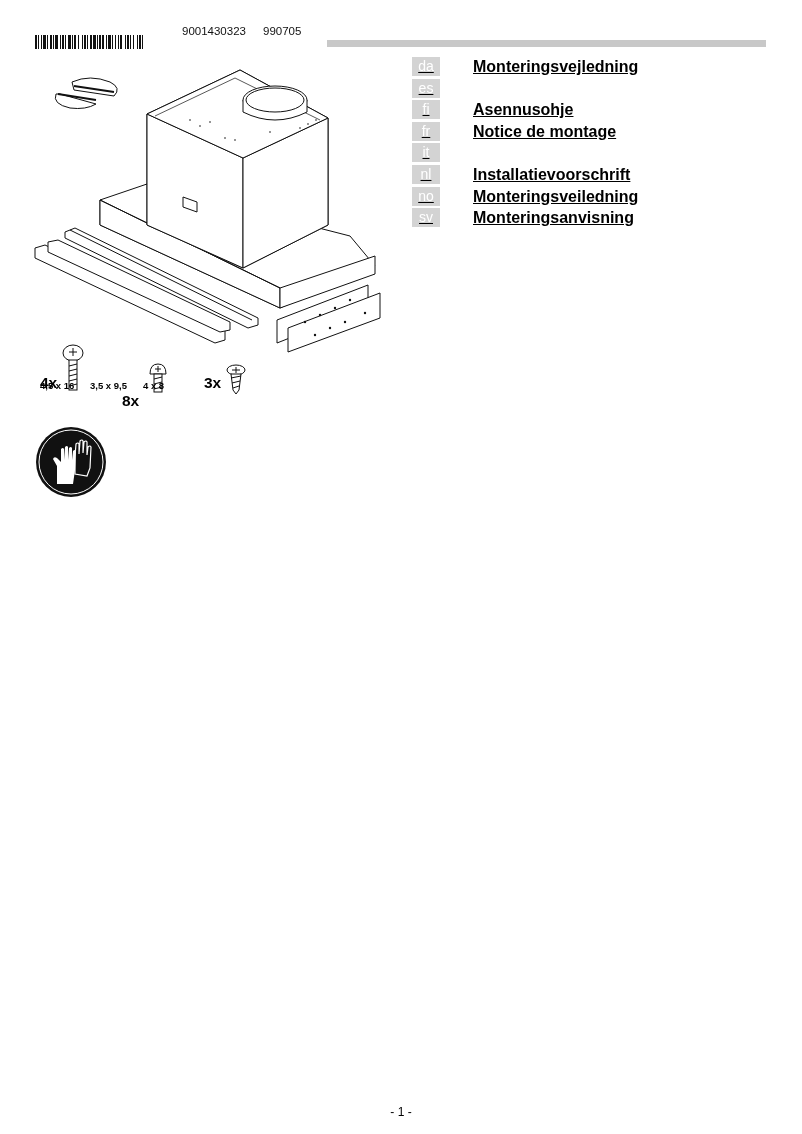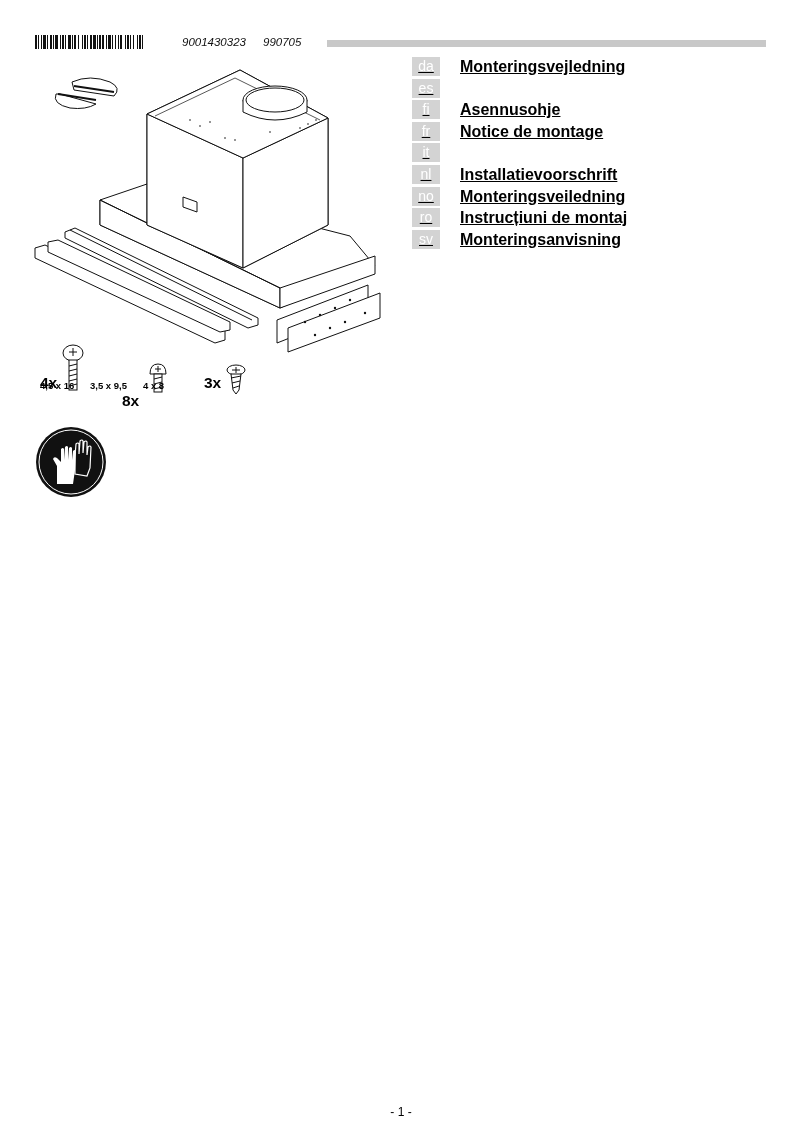--- a/index.html
+++ b/index.html
@@ -1,26 +1,26 @@
 <!DOCTYPE html>
 <html><head>
   <meta charset="utf-8">
   <style>
     html, body { margin: 0; padding: 0; background: #ffffff; }
     body { width: 802px; height: 1134px; position: relative; overflow: hidden;
            font-family: "Liberation Sans", "DejaVu Sans", sans-serif; color: #000; }
     .barcode { position: absolute; left: 35px; top: 35px; height: 14px; display: flex; align-items: stretch; }
     .barcode span { display: block; background: #111; height: 14px; }
-    .code-text { position: absolute; top: 35px; font-size: 11.5px; line-height: 14px; color: #111; font-style: italic; }
+    .code-text { position: absolute; top: 24px; font-size: 11.5px; line-height: 14px; color: #111; }
     .header-rule { position: absolute; left: 327px; top: 40px; width: 439px; height: 7px; background: #c8c8c8; }
     .lang-list { position: absolute; left: 412px; top: 57px; text-decoration: underline; }
     .lang-row { display: flex; align-items: center; height: 19px; margin-bottom: 2.6px; }
     .lang-code { width: 28px; height: 19px; background: #d3d3d3; color: #ffffff; font-size: 14px;
                  text-align: center; line-height: 19px; }
-    .lang-title { margin-left: 20px; font-size: 16px; font-weight: bold; line-height: 19px; white-space: nowrap; }
+    .lang-title { margin-left: 33px; font-size: 16px; font-weight: bold; line-height: 19px; white-space: nowrap; }
     .illustration { position: absolute; left: 30px; top: 60px; }
     .screw-label { position: absolute; font-weight: bold; font-size: 15.5px; }
     .screw-size { position: absolute; font-weight: bold; font-size: 9.5px; top: 380px; text-align: right; }
     .glove-icon { position: absolute; left: 35px; top: 426px; width: 72px; height: 72px; }
     .page-number { position: absolute; left: 0; width: 802px; top: 1105px; text-align: center; font-size: 12px; }
   </style>
 </head>
 <body>
 
 <div class="barcode" id="barcode">
@@ -120,24 +120,20 @@
   <div class="lang-row">
       <span class="lang-code">it</span>
     </div>
   <div class="lang-row">
       <span class="lang-code">nl</span>
       <span class="lang-title">Installatievoorschrift</span>
     </div>
   <div class="lang-row">
       <span class="lang-code">no</span>
       <span class="lang-title">Monteringsveiledning</span>
-    </div>
-  <div class="lang-row">
-      <span class="lang-code">ro</span>
-      <span class="lang-title">Instrucțiuni de montaj</span>
     </div>
   <div class="lang-row">
       <span class="lang-code">sv</span>
       <span class="lang-title">Monteringsanvisning</span>
     </div>
 </div>
 
 <svg class="illustration" width="360" height="300" viewBox="0 0 360 300" fill="none" stroke="#111" stroke-width="1">
 
   <g>

